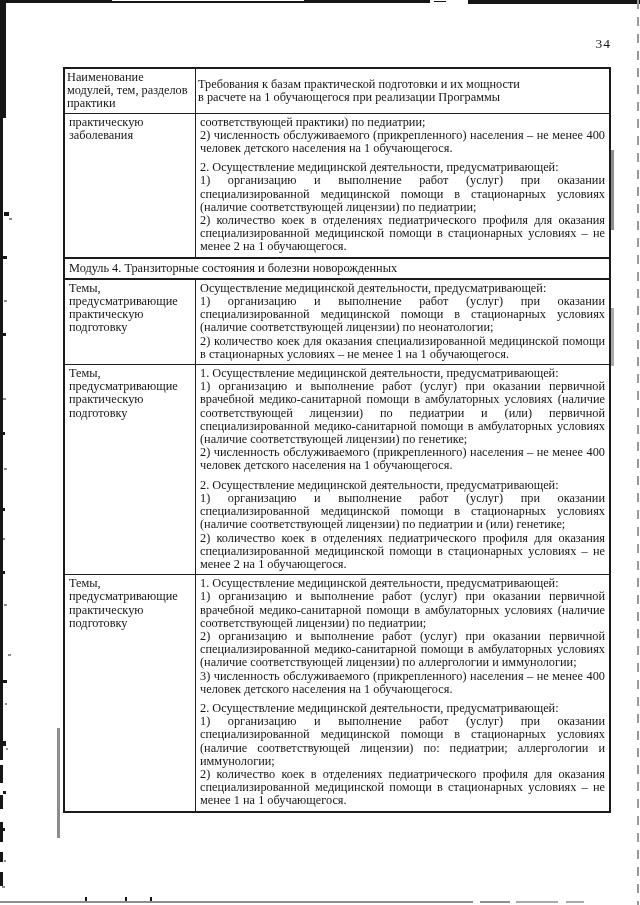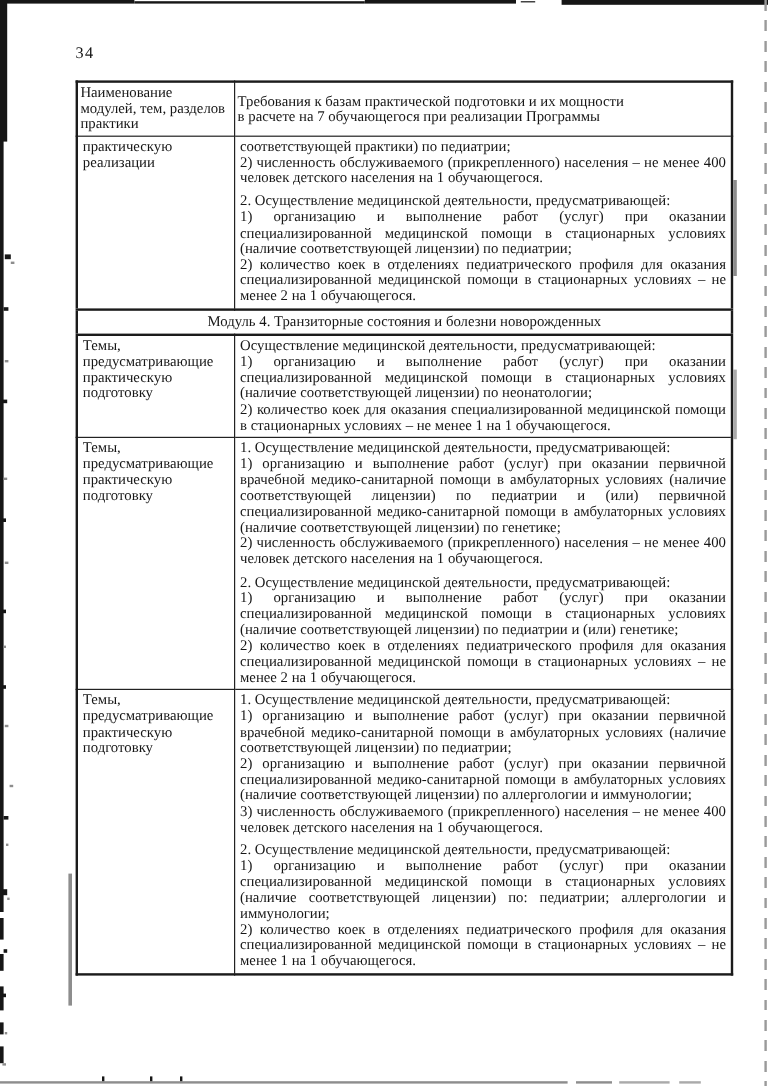--- a/index.html
+++ b/index.html
@@ -7,21 +7,21 @@
     width: 640px; height: 905px;
     background: #ffffff;
     font-family: "Liberation Serif", "DejaVu Serif", serif;
     color: #161616;
     position: relative;
     overflow: hidden;
   }
   .page-number {
     position: absolute;
     top: 36px; left: 63px; width: 548px;
-    text-align: left;
+    text-align: right;
     font-size: 13.5px;
     letter-spacing: 1px;
   }
   table.doc-table {
     position: absolute;
     top: 67px; left: 63px;
     width: 548px;
     border-collapse: collapse;
     table-layout: fixed;
     border: 2px solid #1b1b1b;
@@ -31,21 +31,21 @@
     vertical-align: top;
     padding: 2px 4px 3px 4px;
     font-size: 12.3px;
     line-height: 13.2px;
   }
   .col-left  { width: 126px; margin-top: 45px; }
   .thead td  { vertical-align: middle; padding: 2px 2px; }
   .thead .cell-p { text-align: center; white-space: nowrap; }
   .left-cell { text-align: left; }
   .module-row td {
-    text-align: center;
+    text-align: left;
     padding: 3px 4px;
     border-top: 2px solid #1b1b1b;
     border-bottom: 2px solid #1b1b1b;
   }
   .cell-p {
     margin: 0;
     text-align: justify;
     text-align-last: left;
   }
   .para-group { display: block; }
@@ -68,26 +68,26 @@
 <table class="doc-table">
   <tbody>
       <tr class="thead">
     <td class="col-left">
           <p class="cell-p">Наименование</p>
           <p class="cell-p">модулей, тем, разделов</p>
           <p class="cell-p">практики</p>
         </td>
     <td>
           <p class="cell-p">Требования к базам практической подготовки и их мощности</p>
-          <p class="cell-p">в расчете на 7 обучающегося при реализации Программы</p>
+          <p class="cell-p">в расчете на 1 обучающегося при реализации Программы</p>
         </td>
   </tr>
 
   <tr>
-    <td class="col-left left-cell">практическую реализации</td>
+    <td class="col-left left-cell">практическую заболевания</td>
     <td>
       <div class="para-group">
             <p class="cell-p">соответствующей практики) по педиатрии;</p>
             <p class="cell-p">2) численность обслуживаемого (прикрепленного) населения – не менее 400 человек детского населения на 1 обучающегося.</p>
           </div>
       <div class="para-group group-gap">
             <p class="cell-p">2. Осуществление медицинской деятельности, предусматривающей:</p>
             <p class="cell-p">1) организацию и выполнение работ (услуг) при оказании специализированной медицинской помощи в стационарных условиях (наличие соответствующей лицензии) по педиатрии;</p>
             <p class="cell-p">2) количество коек в отделениях педиатрического профиля для оказания специализированной медицинской помощи в стационарных условиях – не менее 2 на 1 обучающегося.</p>
           </div>

